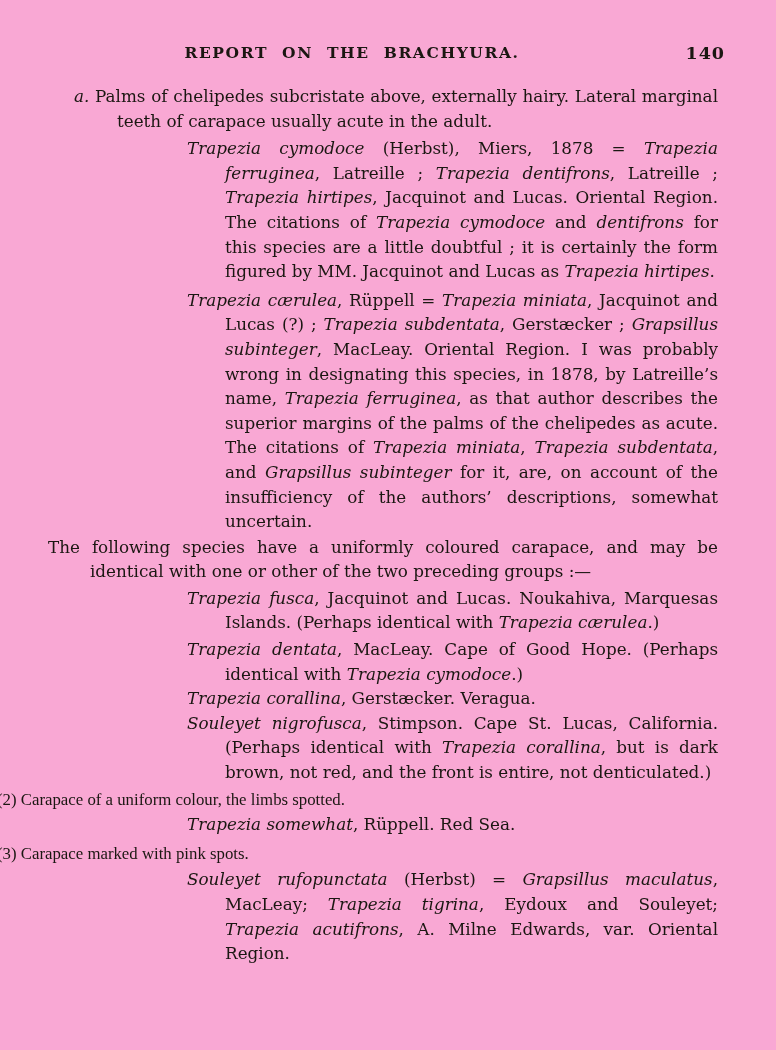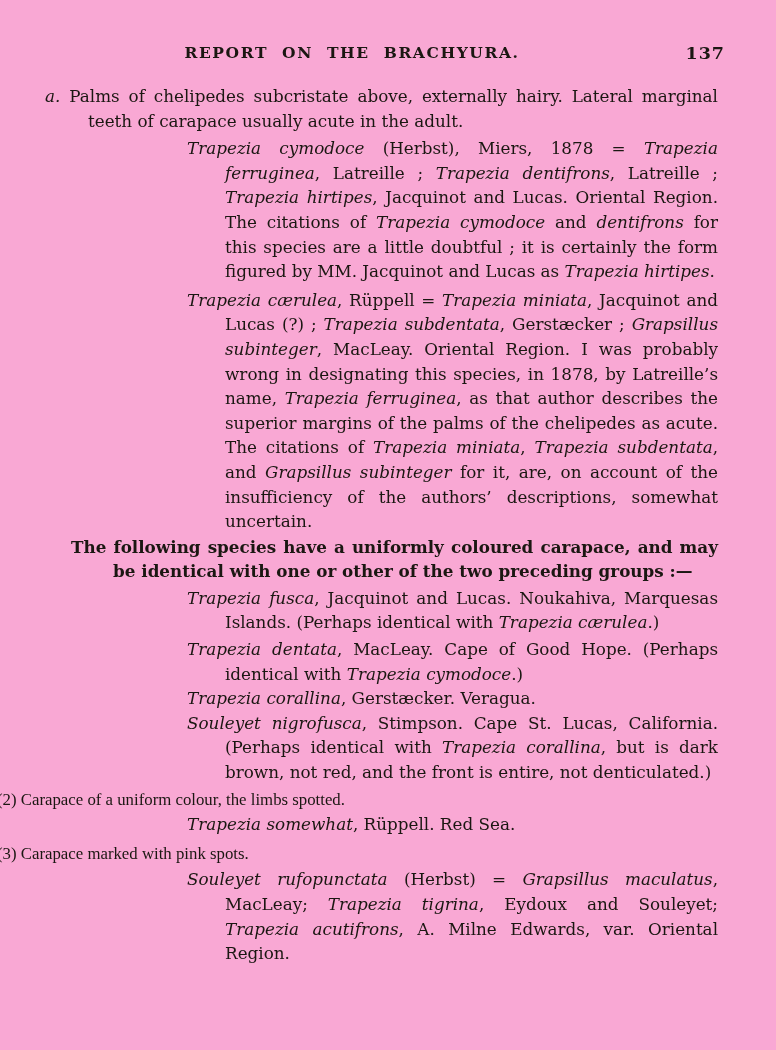--- a/index.html
+++ b/index.html
@@ -49,33 +49,32 @@
     top: 84px;
     left: 0;
     right: 0;
   }
   .body p {
     margin: 0 58px 0 0;
     text-align: justify;
   }
   
   .item {
-    padding-left: 88px;
+    padding-left: 117px;
     text-indent: -43px;
   }
   
   .sp-para {
     padding-left: 225px;
     text-indent: -38px;
   }
   
   .intro {
-    padding-left: 113px;
+    padding-left: 90px;
     text-indent: -42px;
-    font-weight: bold;
   }
   
   .entry {
     padding-left: 225px;
     text-indent: -38px;
   }
   
   .numbered {
     padding-left: 35px;
     text-indent: -38px;
@@ -90,21 +89,21 @@
   .mt5 { margin-top: 5px !important; margin-right: 58px !important; }
   i { font-style: italic; }
 </style>
 </head>
 <body>
 
 <div class="page">
 
   <div class="pagehead">
     <div class="running-title">REPORT ON THE BRACHYURA.</div>
-    <div class="page-number">137</div>
+    <div class="page-number">140</div>
   </div>
 
   <div class="body">
 
     <p class="item"><span class="ital">a.</span> <span><span>Palms of chelipedes subcristate above, externally hairy. Lateral marginal teeth of carapace usually acute in the adult.</span></span></p>
 
     <p class="sp-para mt3"><span><i>Trapezia cymodoce</i><span> (Herbst), Miers, 1878 = </span><i>Trapezia ferruginea</i><span>, Latreille ; </span><i>Trapezia dentifrons</i><span>, Latreille ; </span><i>Trapezia hirtipes</i><span>, Jacquinot and Lucas. Oriental Region. The citations of </span><i>Trapezia cymodoce</i><span> and </span><i>dentifrons</i><span> for this species are a little doubtful ; it is certainly the form figured by MM. Jacquinot and Lucas as </span><i>Trapezia hirtipes</i><span>.</span></span></p>
 
 
     <p class="sp-para mt4"><span><i>Trapezia cærulea</i><span>, Rüppell = </span><i>Trapezia miniata</i><span>, Jacquinot and Lucas (?) ; </span><i>Trapezia subdentata</i><span>, Gerstæcker ; </span><i>Grapsillus subinteger</i><span>, MacLeay. Oriental Region. I was probably wrong in designating this species, in 1878, by Latreille’s name, </span><i>Trapezia ferruginea</i><span>, as that author describes the superior margins of the palms of the chelipedes as acute. The citations of </span><i>Trapezia miniata</i><span>, </span><i>Trapezia subdentata</i><span>, and </span><i>Grapsillus subinteger</i><span> for it, are, on account of the insufficiency of the authors’ descriptions, somewhat uncertain.</span></span></p>

